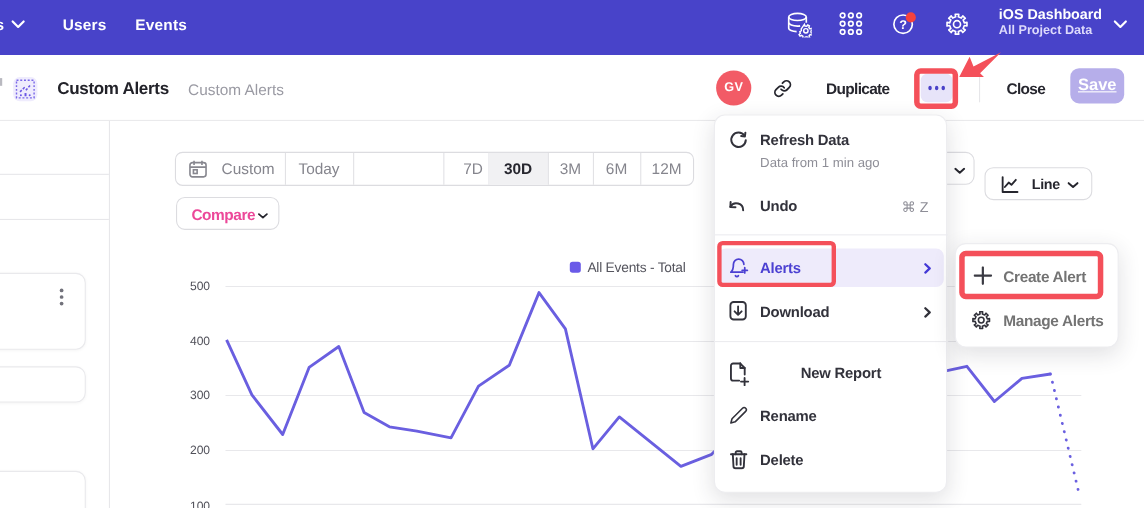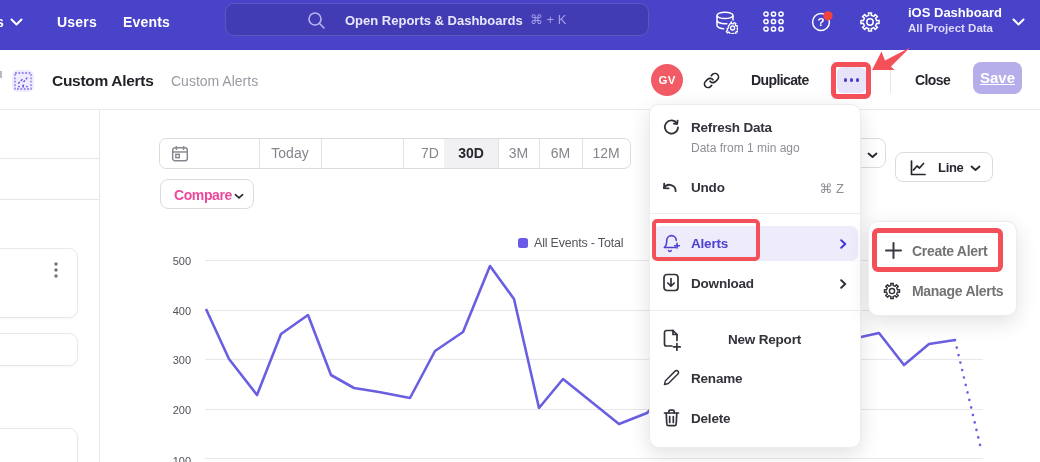--- a/index.html
+++ b/index.html
@@ -94,28 +94,20 @@
     </g>
   </svg>
 
 <div class="nav">
   <div class="link" style="left:-4px;">s</div>
   <svg class="abs" style="left:10px;top:18px" width="13" height="9" viewBox="0 0 13 9">
       <path d="M1.5 1.5 L6.5 6.5 L11.5 1.5" fill="none" stroke="#fff" stroke-width="2" stroke-linecap="round" stroke-linejoin="round"></path>
     </svg>
   <div class="link" style="left:57px;">Users</div>
   <div class="link" style="left:123px;">Events</div>
-  <div class="search">
-    <svg class="abs" style="left:81px;top:7px" width="19" height="19" viewBox="0 0 19 19">
-      <circle cx="8" cy="8" r="6" fill="none" stroke="#b8b3f0" stroke-width="1.6"></circle>
-      <line x1="12.5" y1="12.5" x2="17" y2="17" stroke="#b8b3f0" stroke-width="1.6" stroke-linecap="round"></line>
-    </svg>
-    <div class="ph">Open Reports &amp; Dashboards</div>
-    <div class="kbd">⌘ + K</div>
-  </div>
 
   <svg class="abs" style="left:714px;top:10px" width="24" height="24" viewBox="0 0 24 24" fill="none" stroke="#fff" stroke-width="1.5">
     <ellipse cx="11" cy="5.4" rx="8" ry="3.2"></ellipse>
     <path d="M3 5.4 V 15.6 c0 1.7 3.3 3.1 7.2 3.2 M19 5.4 V 10.6"></path>
     <path d="M3 10.5 c0 1.7 3.5 3.2 8 3.2 1 0 1.6 0 2.4-.2"></path>
     <path d="M17.3 12.2 l.5 1.5 1.6.2.9-1.2 1.5.8-.5 1.5 1.1 1.2 1.5-.5.6 1.6-1.3.9.2 1.6 1.5.6-.8 1.5-1.6-.4-1 1.2.6 1.5-1.6.6-.9-1.3-1.6.2-.7 1.5-1.6-.5.3-1.6-1.3-1-1.4.7-.9-1.4 1.2-1.1-.5-1.5 1.4-.9-.1-1.6z" stroke-width="1.3"></path>
     <circle cx="18.6" cy="18" r="2" stroke-width="1.3"></circle>
   </svg>
 
   <svg class="abs" style="left:762px;top:10px" width="23" height="23" viewBox="0 0 23 23" fill="none" stroke="#fff" stroke-width="1.5">
@@ -179,20 +171,21 @@
 </div>
 
 <div class="seg">
   <svg class="abs" style="left:11px;top:6px" width="18" height="18" viewBox="0 0 16 16" fill="none" stroke="#87878f" stroke-width="1.3">
     <rect x="1.5" y="2.5" width="13" height="11.5" rx="2"></rect>
     <line x1="4.8" y1="1" x2="4.8" y2="4.4"></line>
       <line x1="11.2" y1="1" x2="11.2" y2="4.4"></line>
     <line x1="1.5" y1="6.2" x2="14.5" y2="6.2"></line>
     <rect x="4.3" y="8.3" width="3" height="3"></rect>
   </svg>
+  <div class="cell" style="left:32px; width:67px; color:#85858d;">Custom</div>
   <div class="div" style="left:99px"></div>
   <div class="cell" style="left:99px; width:62px;">Today</div>
   <div class="div" style="left:161px"></div>
   <div class="div" style="left:243px"></div>
   <div class="cell" style="left:243px; width:54px;">7D</div>
   <div class="div" style="left:284px"></div>
   <div class="cell" style="left:284px; width:54px; background:#f1f1f3; font-weight:700; color:#26262e;">30D</div>
   <div class="div" style="left:338px"></div>
   <div class="cell" style="left:338px; width:41px;">3M</div>
   <div class="div" style="left:379px"></div>

